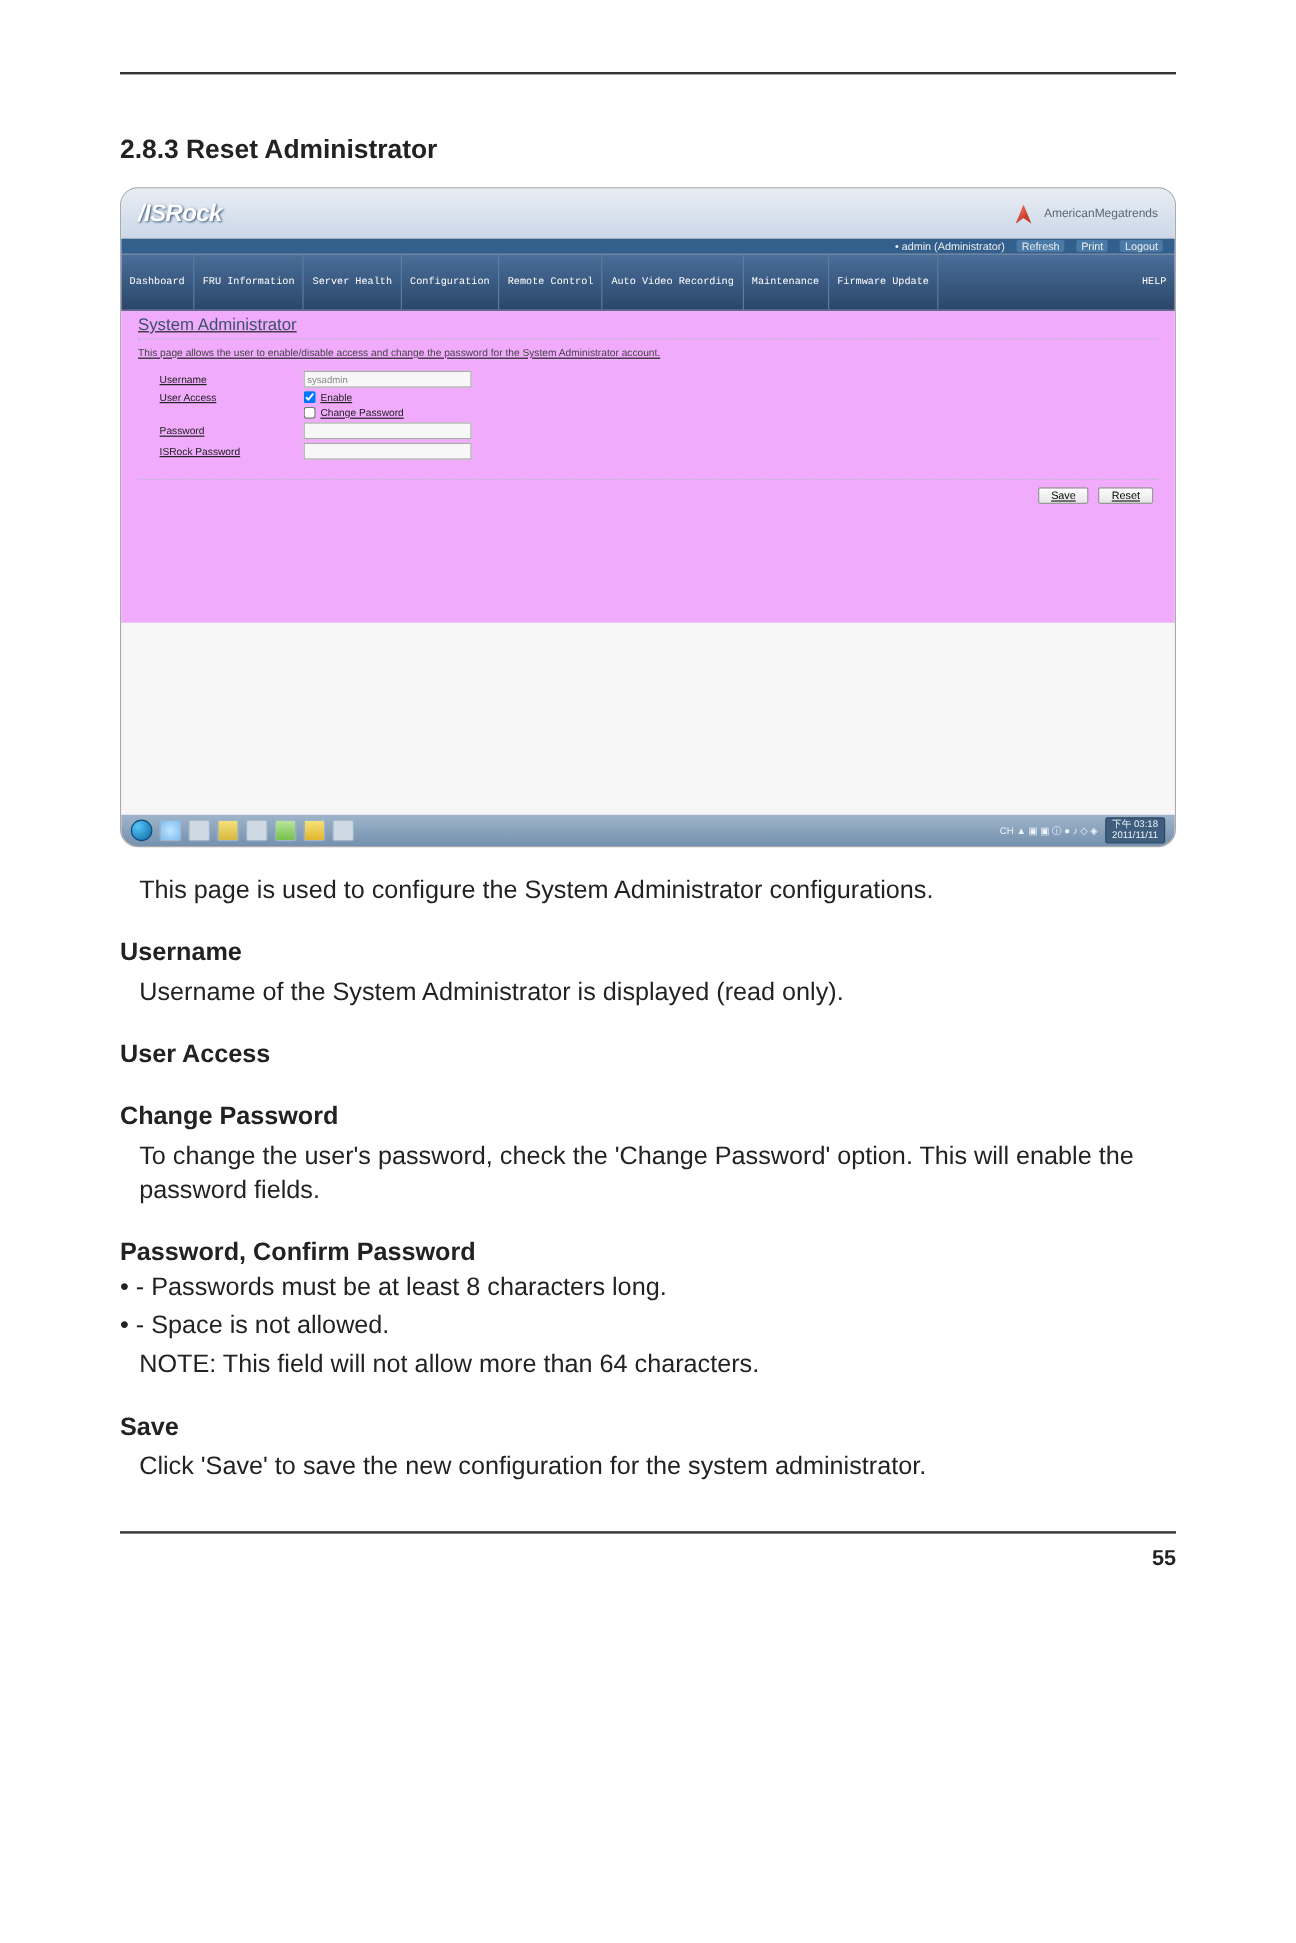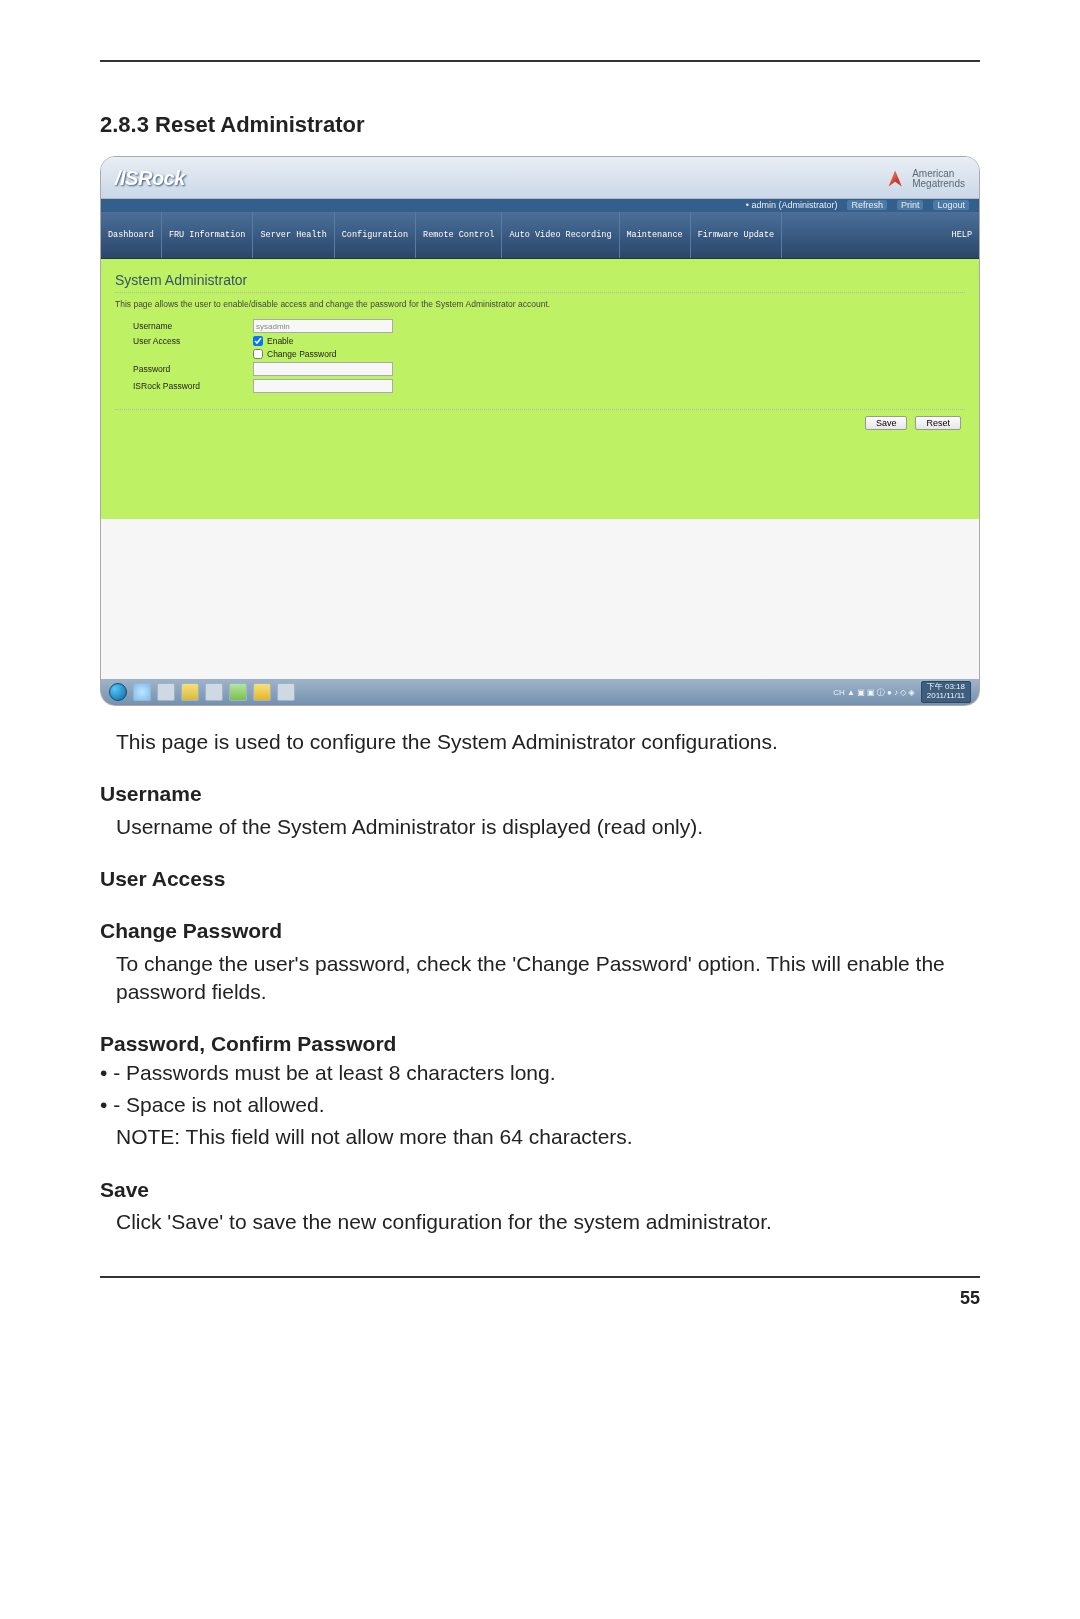--- a/index.html
+++ b/index.html
@@ -55,21 +55,21 @@
       align-items: center;
       gap: 6px;
       font-size: 11px;
       color: #5b6875;
     }
     .ami-logo .shape {
       width: 22px; height: 16px;
       background: linear-gradient(135deg, #e35a4a 40%, #c53c2d 60%);
       clip-path: polygon(20% 100%, 50% 0, 80% 100%, 50% 70%);
     }
-    .ami-text { display:flex; flex-direction:column; line-height:1; font-size:10px;}
+    .ami-text { display:flex; line-height:1; font-size:10px;}
     .ui-subheader {
       display:flex; justify-content:flex-end; align-items:center;
       background:#335f8d;
       padding:1px 10px;
       font-size:9px; color:#eee; gap:10px;
     }
     .ui-subheader .pill {
       background:#4a7aa7; border-radius:2px; padding:0 4px;
     }
     .ui-nav {
@@ -81,23 +81,24 @@
     }
     .ui-nav .navitem {
       padding:18px 7px;
       color:#fff;
       border-right:1px solid #5a7ba3;
       white-space:nowrap;
       font-family:Liberation Mono, monospace;
     }
     .ui-nav .navitem.last { margin-left:auto; border-right:none; }
     .ui-body {
-      background:#bef264;
-      padding:13px 14px;
+      background:#f0abfc;
+      padding:3px 14px;
       min-height:260px;
+      text-decoration:underline;
     }
     .ui-body h3 {
       font-size:14px; font-weight:normal;
       color:#3b5168;
       border-bottom:1px dotted #b0b8c5;
       padding-bottom:4px; margin-bottom:6px;
     }
     .ui-desc { font-size:8.5px; color:#444; margin-bottom:10px; }
     .form-row { display:flex; align-items:center; margin:3px 0 3px 18px; font-size:8.5px; }
     .form-row .lbl { width:120px; color:#222;}

